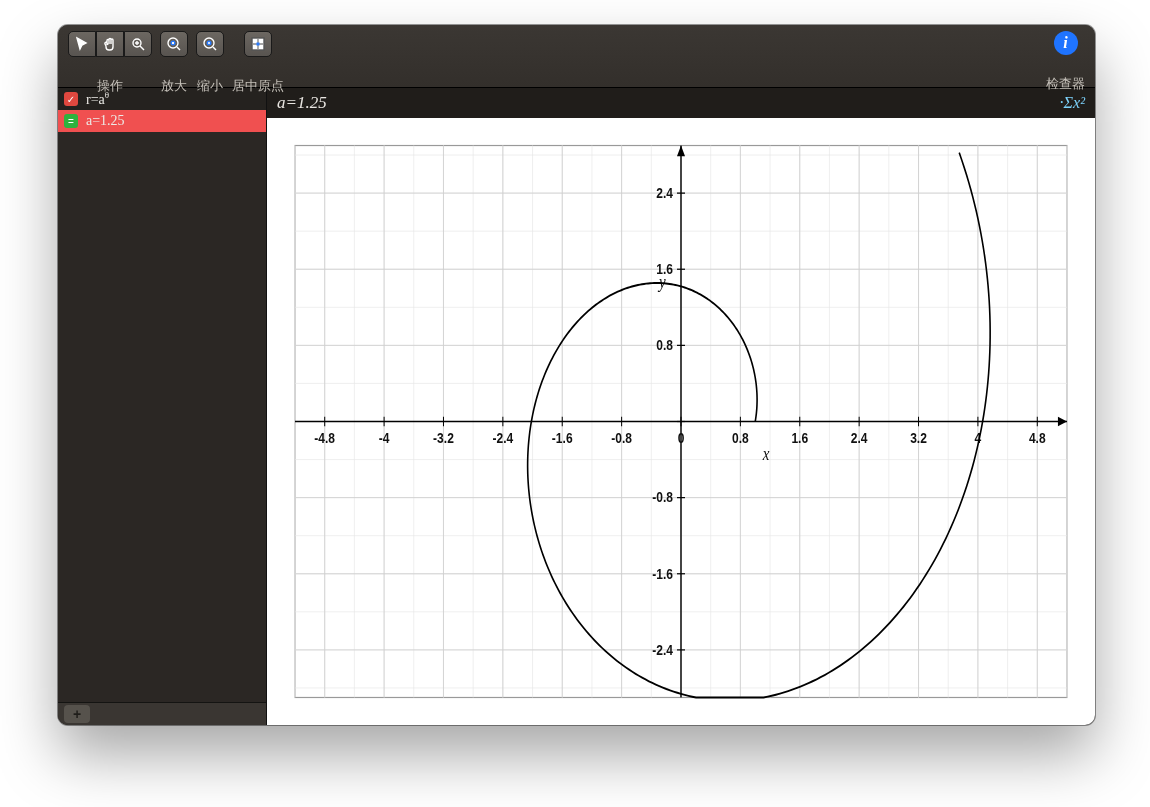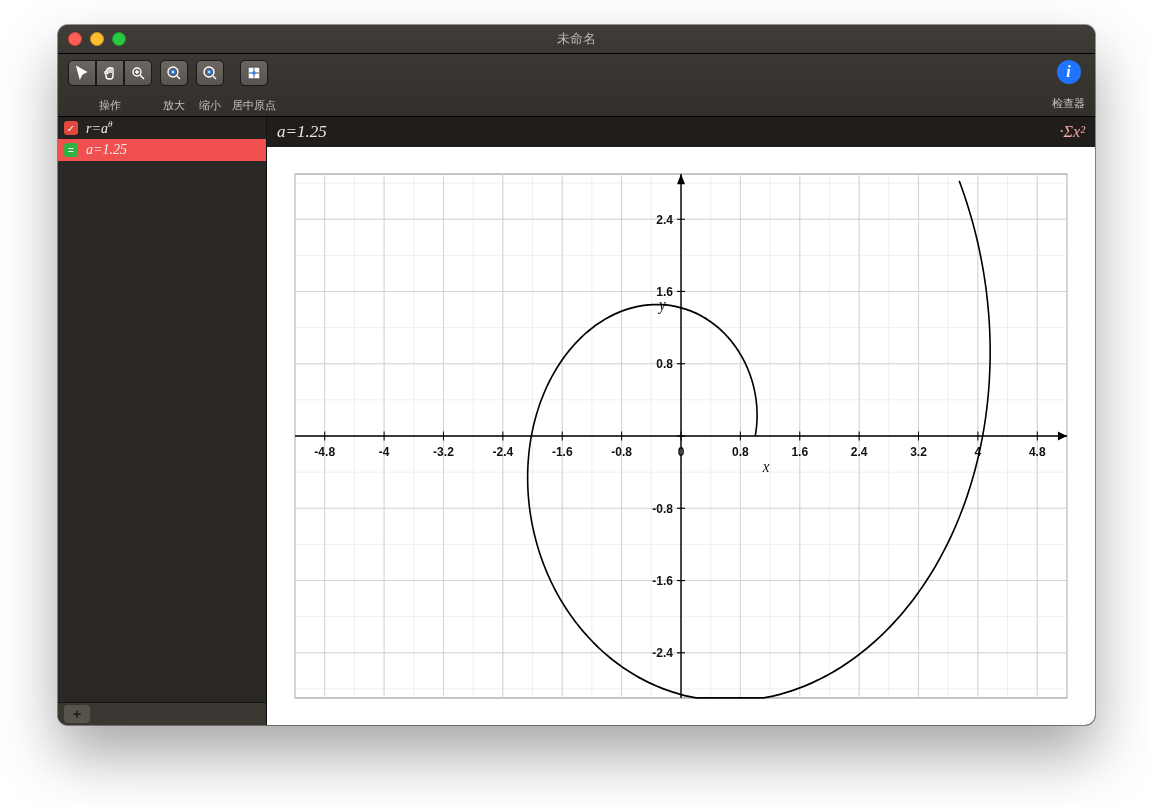--- a/index.html
+++ b/index.html
@@ -23,62 +23,54 @@
   .tool-group{display:flex;flex-direction:column;align-items:center;margin-right:8px;}
   .btnrow{display:flex;gap:0;}
   .segbtn{
     width:26px;height:24px;background:linear-gradient(#6c6761,#585450);border:1px solid #1a1a1a;
     display:flex;align-items:center;justify-content:center;color:#e8e5e1;
   }
   .segbtn:first-child{border-radius:5px 0 0 5px;}
   .segbtn:last-child{border-radius:0 5px 5px 0;}
   .segbtn:only-child,.solo>.segbtn{border-radius:5px;}
   .segbtn svg{width:16px;height:16px;stroke:#fff;fill:none;stroke-width:1.4;}
-  .tlabel{color:#c5c0b9;font-size:11px;margin-top:12px;text-align:center;white-space:nowrap;}
+  .tlabel{color:#c5c0b9;font-size:13px;margin-top:20px;text-align:center;white-space:nowrap;}
   .tool-spacer{flex:1;}
   .inspector-btn{display:flex;flex-direction:column;align-items:center;margin-left:8px;}
   .info-circle{width:24px;height:24px;border-radius:50%;background:#1f74ff;color:#fff;
     display:flex;align-items:center;justify-content:center;font-family:Georgia,serif;font-style:italic;font-weight:bold;font-size:16px;}
   .body{flex:1;display:flex;min-height:0;}
   .sidebar{width:208px;background:#2b2724;display:flex;flex-direction:column;border-right:1px solid #111;}
   .eqlist{flex:1;}
   .eqrow{height:22px;display:flex;align-items:center;padding:0 6px;gap:8px;font-size:14px;}
   .eqrow.row0{background:#25221f;}
   .eqrow.row1{background:#f05050;}
   .check{width:14px;height:14px;border-radius:3px;display:flex;align-items:center;justify-content:center;font-size:10px;color:#fff;}
   .check.red{background:#e0483f;}
   .check.green{background:#2fb23e;}
-  .formula{color:#eceae6;font-style:italic;font-family:"Times New Roman",serif;}
+  .formula{color:#eceae6;font-family:"Times New Roman",serif;}
   .formula sup{font-size:9px;vertical-align:super;}
   .addbar{height:22px;background:#3a3632;border-top:1px solid #141412;display:flex;align-items:center;}
   .addbtn{width:26px;height:18px;margin-left:6px;border-radius:4px;background:#56524c;color:#1f1d1a;
     display:flex;align-items:center;justify-content:center;font-size:14px;font-weight:bold;}
   .content{flex:1;background:#201d1a;display:flex;flex-direction:column;min-width:0;}
   .valuebar{height:30px;background:#201d1a;display:flex;align-items:center;padding:0 10px;color:#e8e5e1;
     font-family:"Times New Roman",serif;font-style:italic;font-size:17px;justify-content:space-between;}
-  .sigma{font-style:italic;color:#fca5a5;font-family:"Times New Roman",serif;font-size:16px;}
+  .sigma{font-style:italic;color:#7dd3fc;font-family:"Times New Roman",serif;font-size:16px;}
   .plot-wrap{flex:1;background:#fff;padding:18px;min-height:0;}
   .plot{width:100%;height:100%;background:#fff;}
   .axis-label{font-family:"Times New Roman",serif;font-style:italic;font-size:15px;fill:#111;}
   .ticklabel{font-family:Arial,sans-serif;font-size:12px;fill:#111;font-weight:bold;}
 </style>
 </head>
 <body>
 
 <div class="stage">
   <div class="window">
 
-    <div class="titlebar">
-      <div class="traffic-lights">
-        <div class="tl red"></div>
-        <div class="tl yellow"></div>
-        <div class="tl green"></div>
-      </div>
-      <div class="title">未命名</div>
-    </div>
 
     <div class="toolbar">
 
       <div class="tool-group">
         <div class="btnrow">
           <div class="segbtn">
             <svg viewBox="0 0 16 16">
                 <path d="M3 2l3 11 2-4 4-2z" fill="#fff"></path>
               </svg>
           </div>

